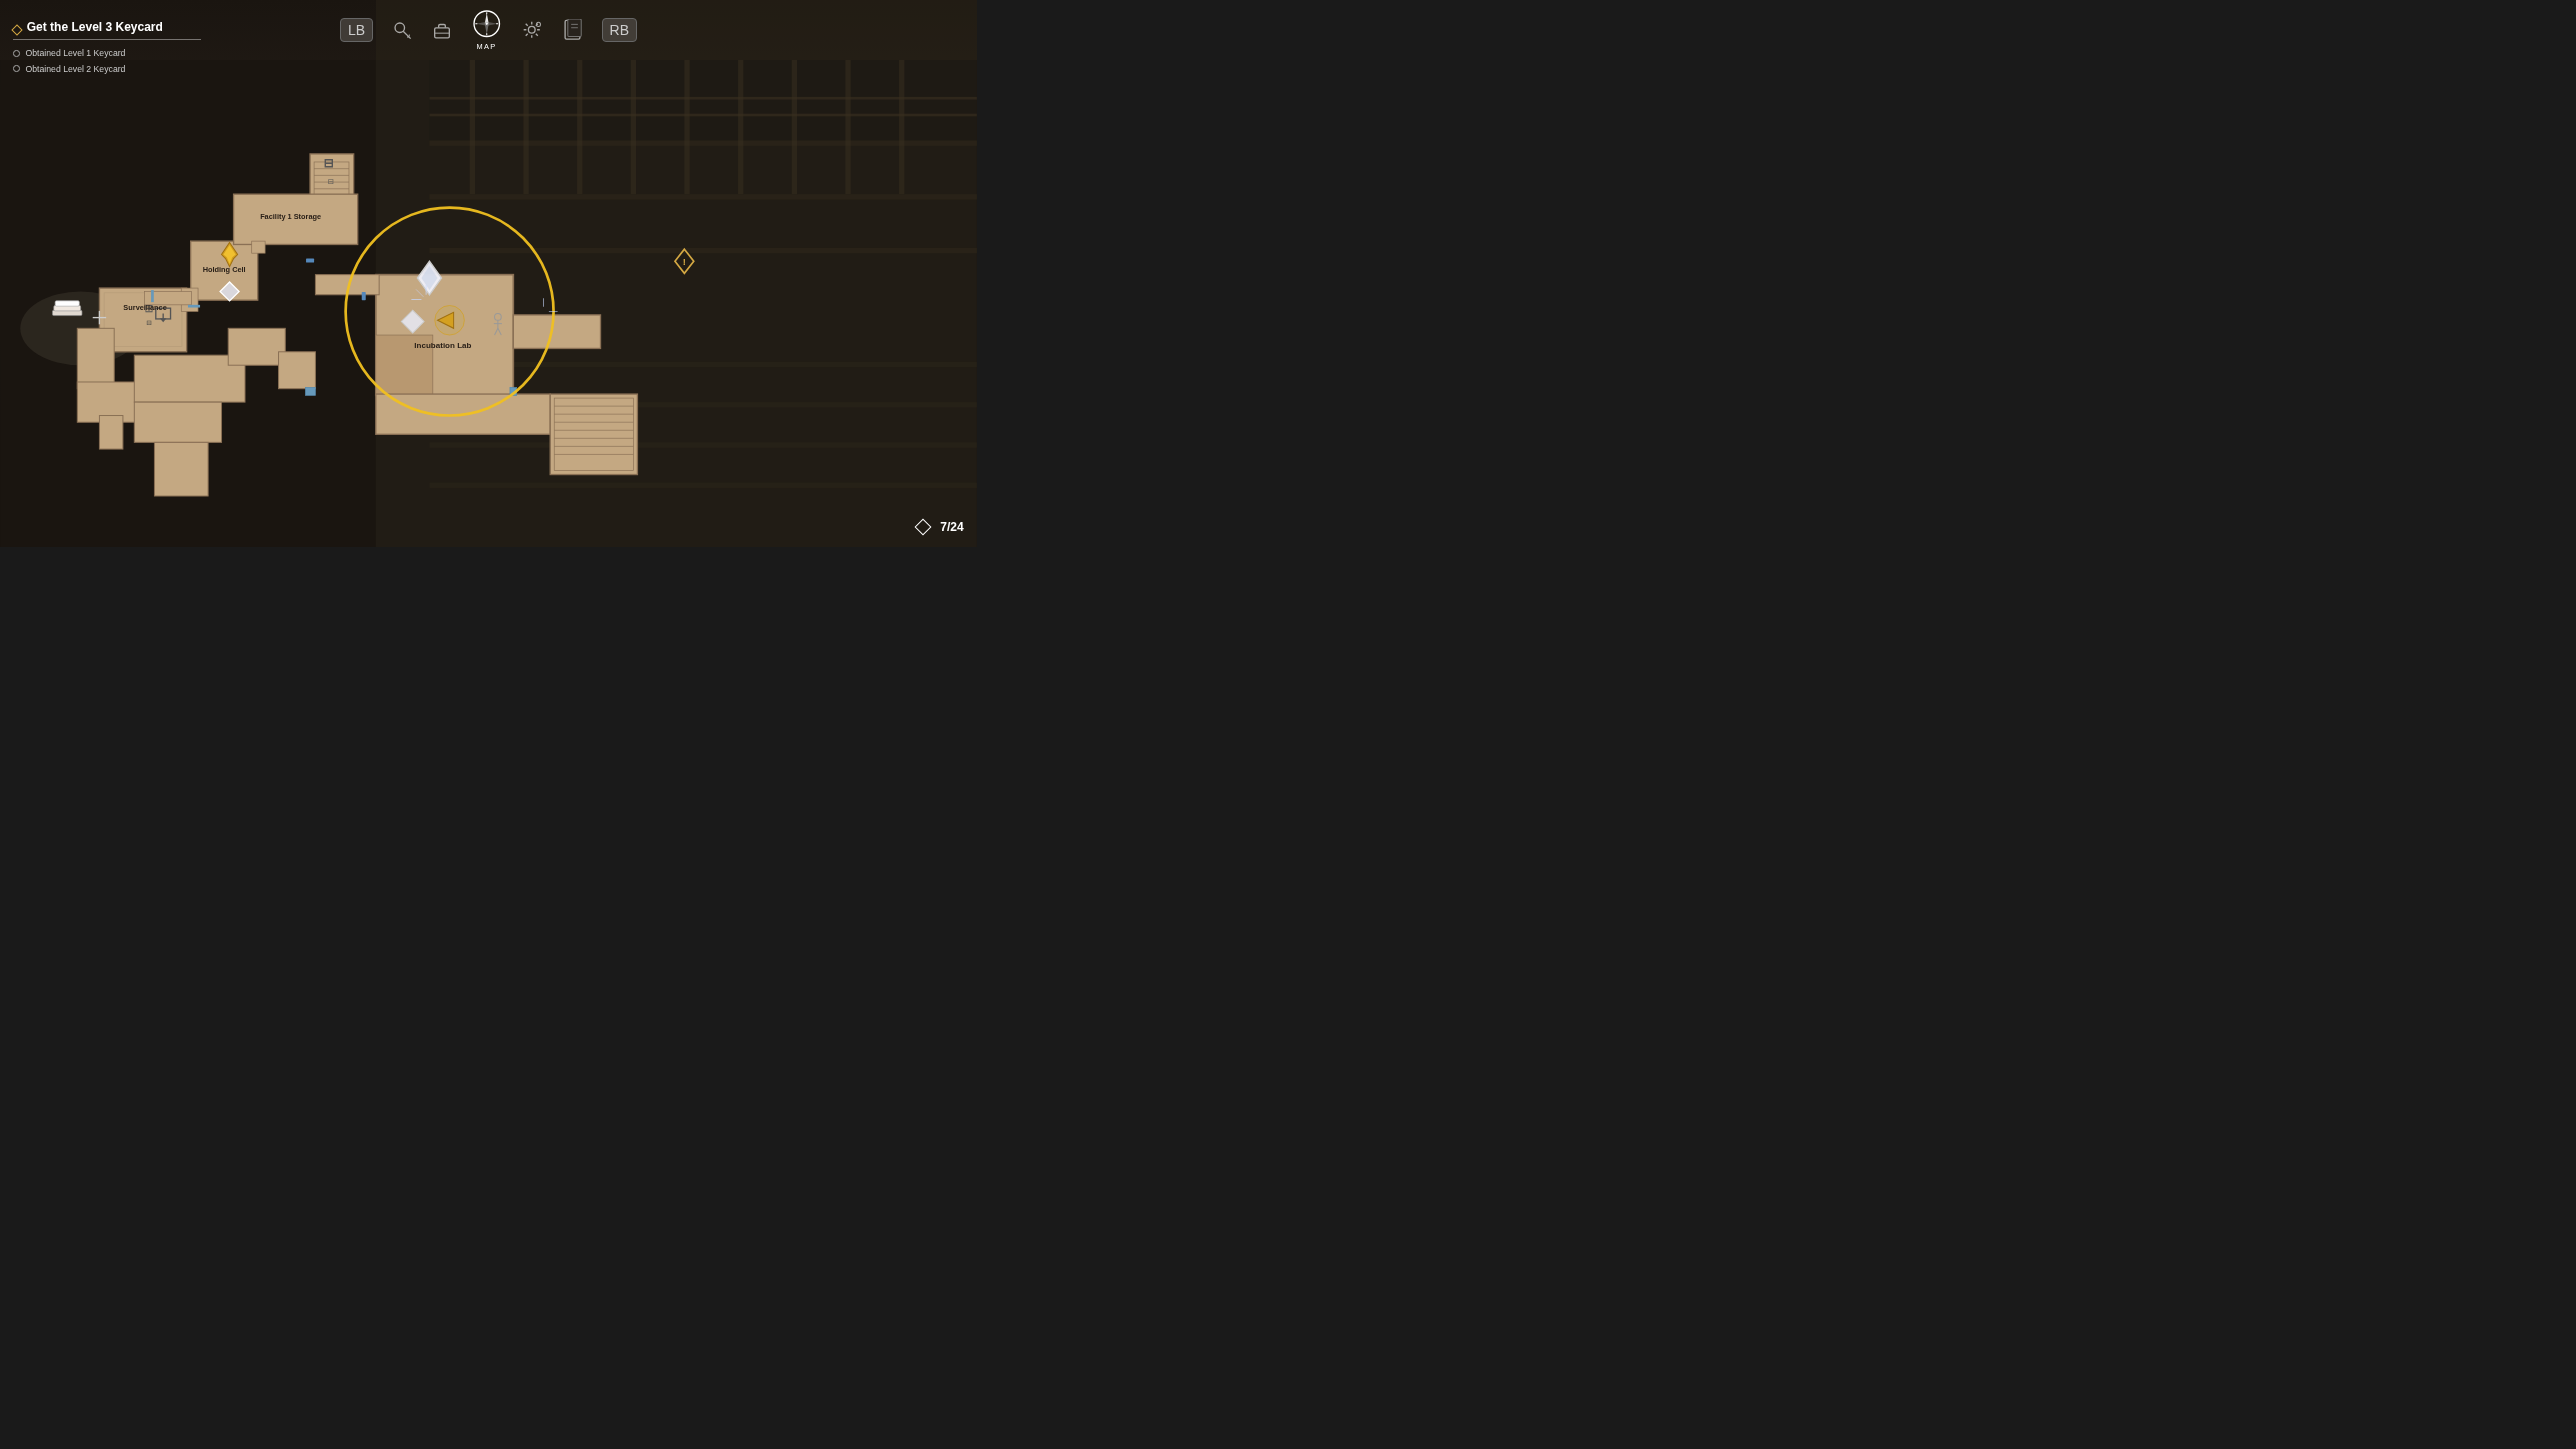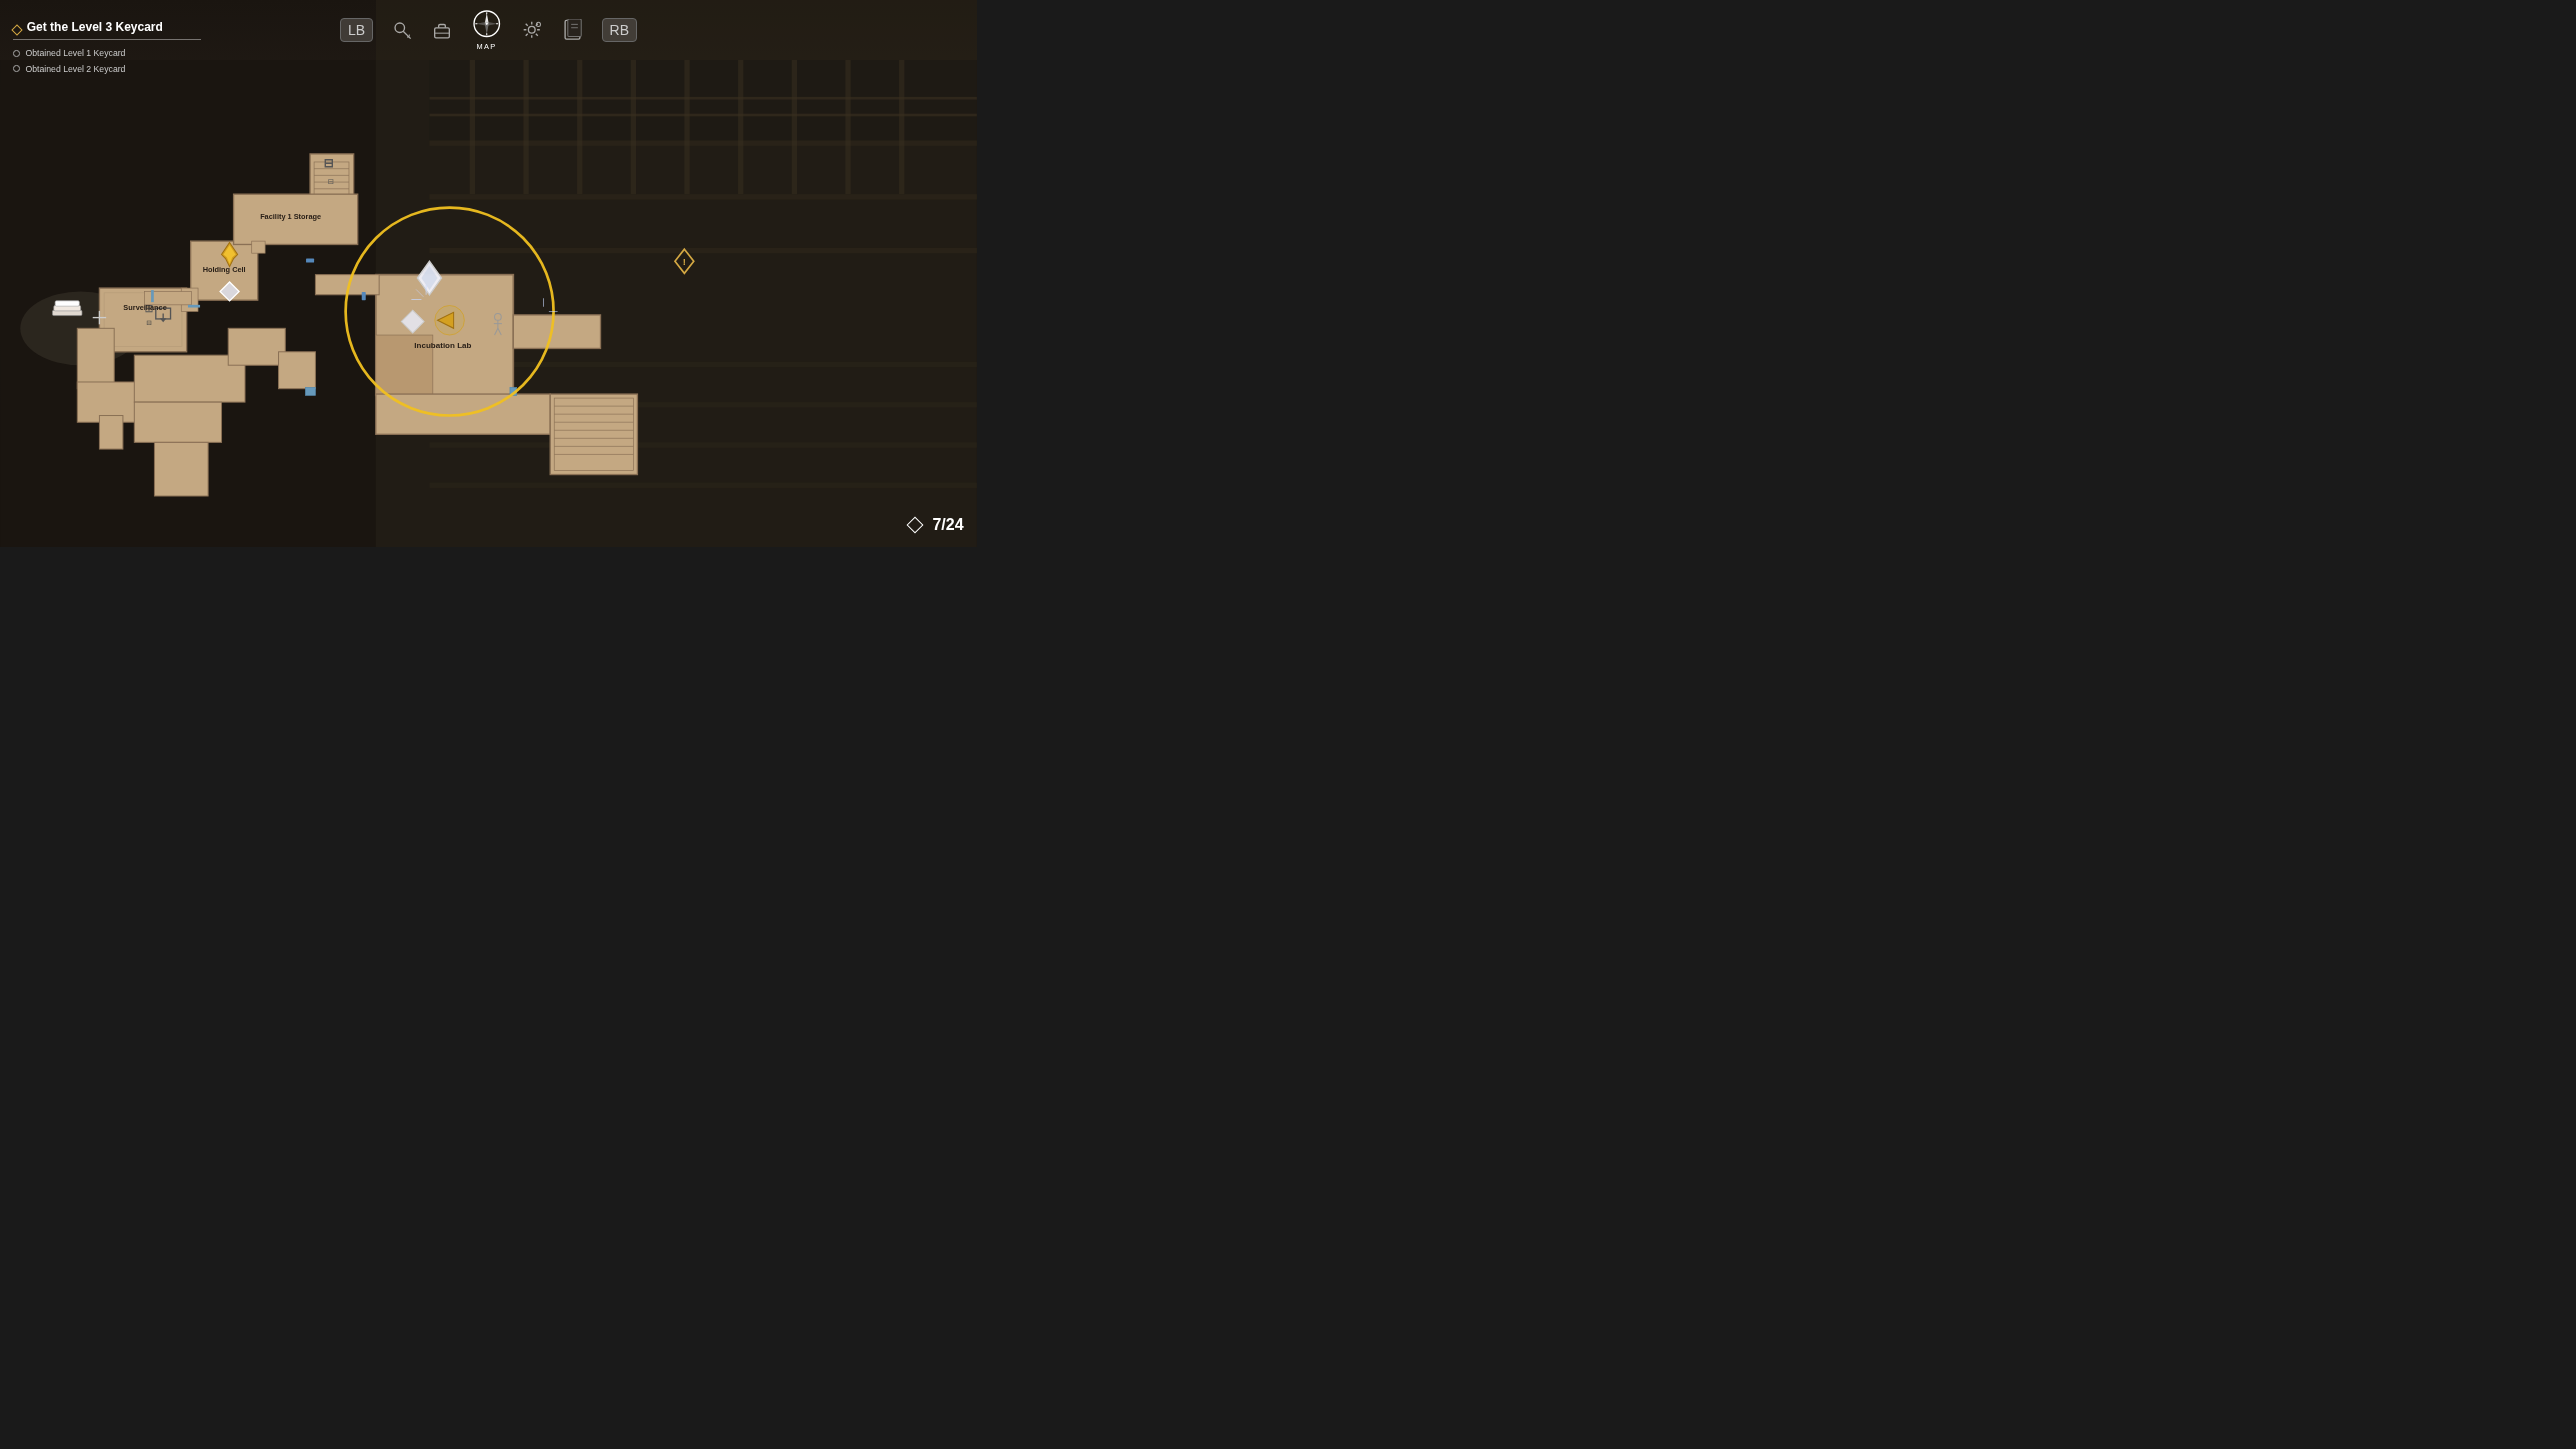--- a/index.html
+++ b/index.html
@@ -118,21 +118,21 @@
 
     
     .item-counter {
       position: absolute;
       bottom: 13.4px;
       right: 13.4px;
       display: flex;
       align-items: center;
       gap: 11px;
       color: #fff;
-      font-size: 16px;
+      font-size: 12px;
       font-weight: 600;
       z-index: 100;
     }
 
     
     .env-bg {
       position: absolute;
       inset: 0;
       background: 
         linear-gradient(to bottom, #1a1510 0%, #251e18 30%, #1a1510 100%);

